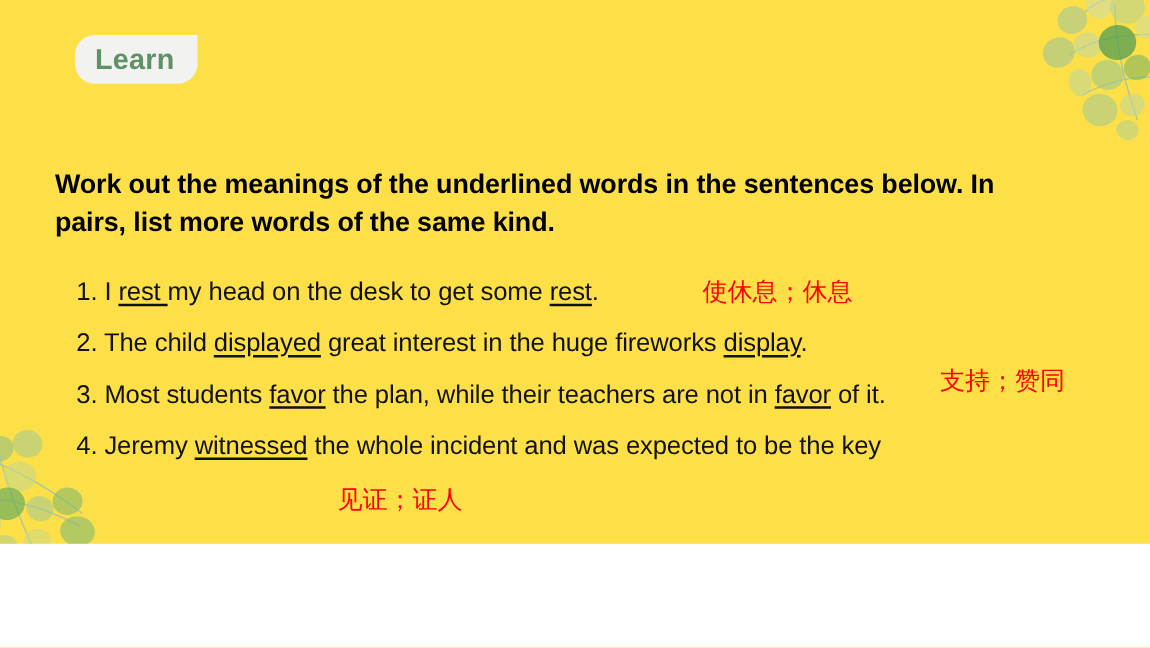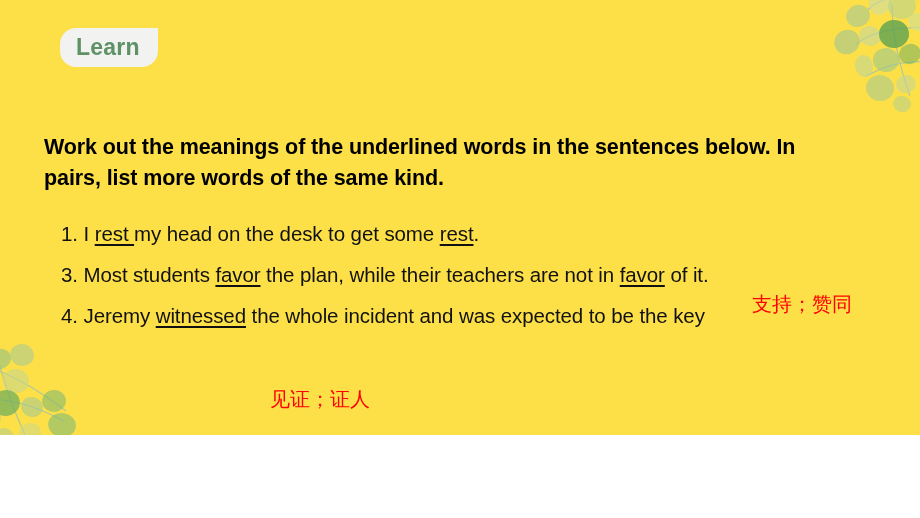--- a/index.html
+++ b/index.html
@@ -147,20 +147,22 @@
       <ellipse cx="18" cy="100" rx="10" ry="9" fill="#a3cb9c" opacity="0.50" transform="rotate(6 18 100)"></ellipse>
     </g>
   </svg>
 
   <div class="badge">Learn</div>
 
   <div class="instruction">Work out the meanings of the underlined words in the sentences below. In pairs, list more words of the same kind.</div>
 
   <div class="sentences">
       <div class="line"><span>1.</span><span> I </span><span class="u">rest </span><span>my head on the desk to get some </span><span class="u">rest</span><span>.</span></div>
+      <div class="line"><span>2.</span><span> The child </span><span class="u">displayed</span><span> great interest in the huge fireworks </span><span class="u">display</span><span>.</span></div>
       <div class="line"><span>3.</span><span> Most students </span><span class="u">favor</span><span> the plan, while their teachers are not in </span><span class="u">favor</span><span> of it.</span></div>
       <div class="line"><span>4.</span><span> Jeremy </span><span class="u">witnessed</span><span> the whole incident and was expected to be the key</span></div>
     </div>
 
+  <div class="anno anno-1">使休息；休息</div>
   <div class="anno anno-3">支持；赞同</div>
   <div class="anno anno-4">见证；证人</div>
 
 </div>
 
 </body></html>

